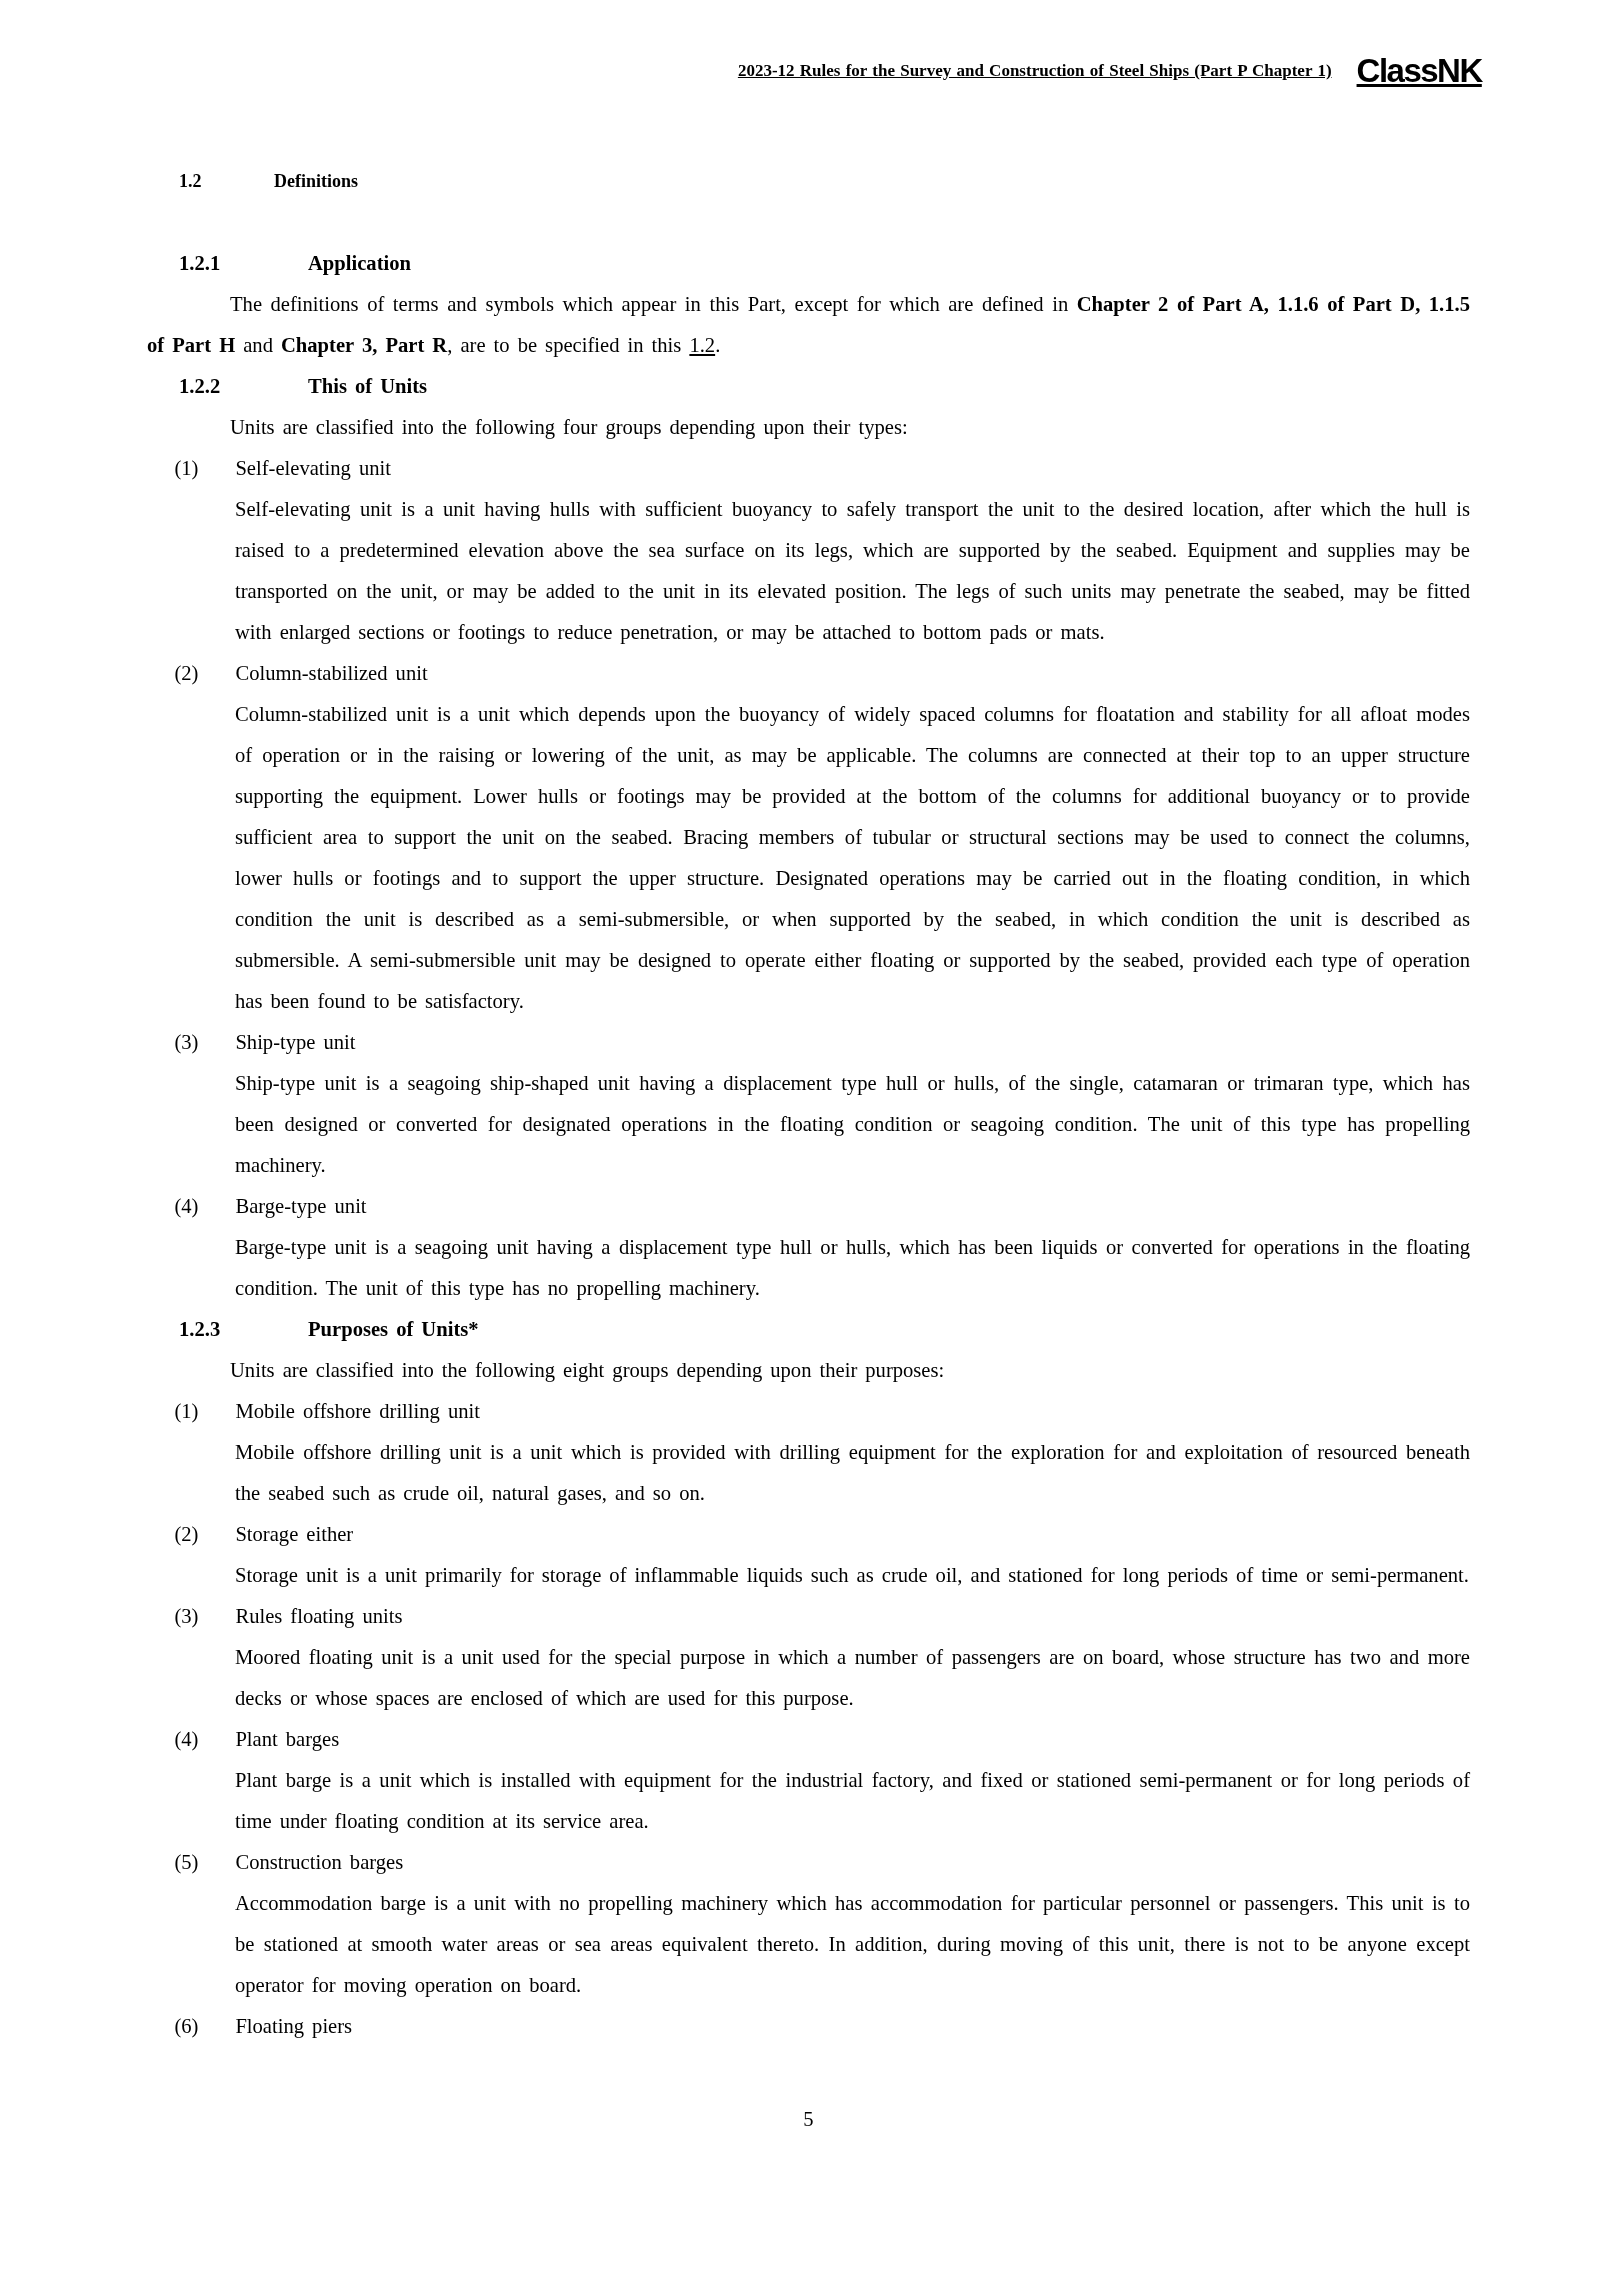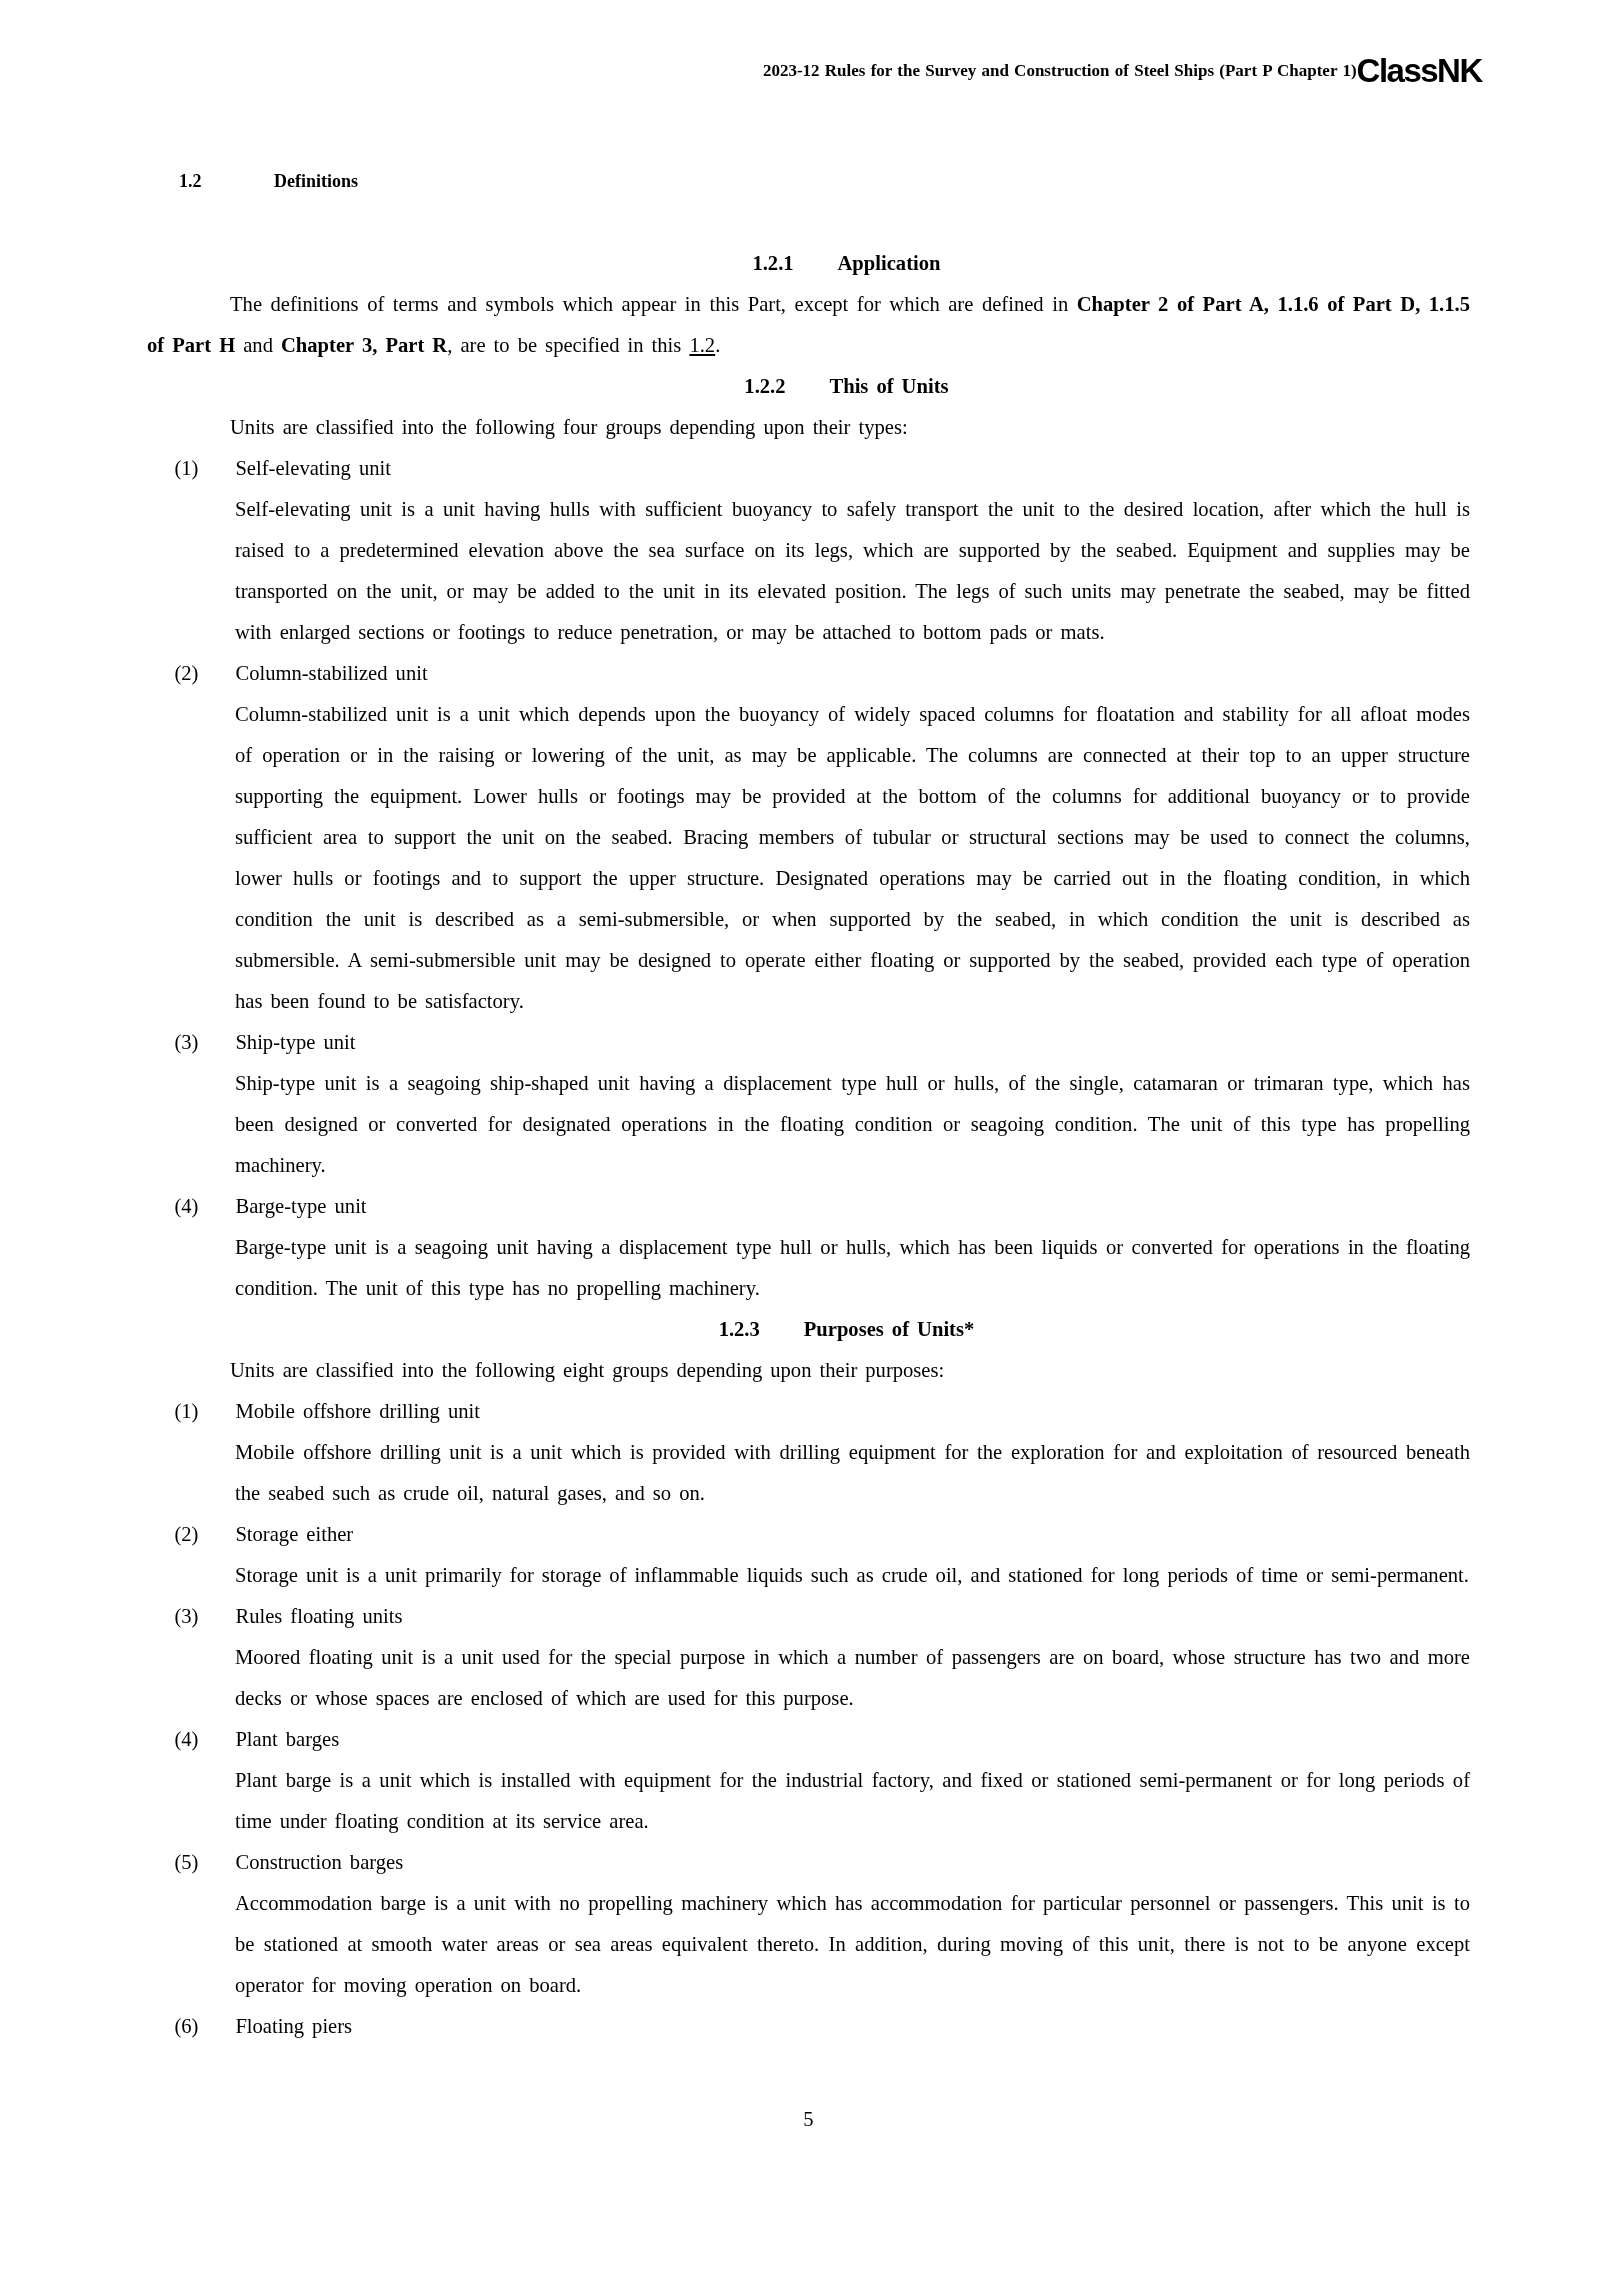--- a/index.html
+++ b/index.html
@@ -18,23 +18,24 @@
     overflow: hidden;
   }
   .page {
     padding: 51px 151px 0 147px;
   }
   
   .header {
     display: flex;
     justify-content: flex-end;
     align-items: center;
-    gap: 0;
+    gap: 25px;
     line-height: 39px;
     margin-right: -11.8px;
+    text-decoration: underline;
   }
   .doc-title {
     font-weight: bold;
     font-size: 17px;
     word-spacing: 1px;
     white-space: nowrap;
   }
   .logo {
     font-family: "Liberation Sans", sans-serif;
     font-weight: 700;
@@ -45,21 +46,20 @@
   
   .h-sec {
     margin: 71px 0 0 32px;
     font-weight: bold;
     font-size: 18px;
   }
   .h-sub {
     margin: 0 0 0 32px;
     font-weight: bold;
     font-size: 20.6px;
-    text-align: center;
   }
   .mt42 { margin-top: 41px; }
   .h-num-sm { display: inline-block; width: 95px; }
   .h-num    { display: inline-block; width: 129px; }
   
   p { margin: 0; }
   .app-para {
     text-align: justify;
     text-indent: 83px;
   }

